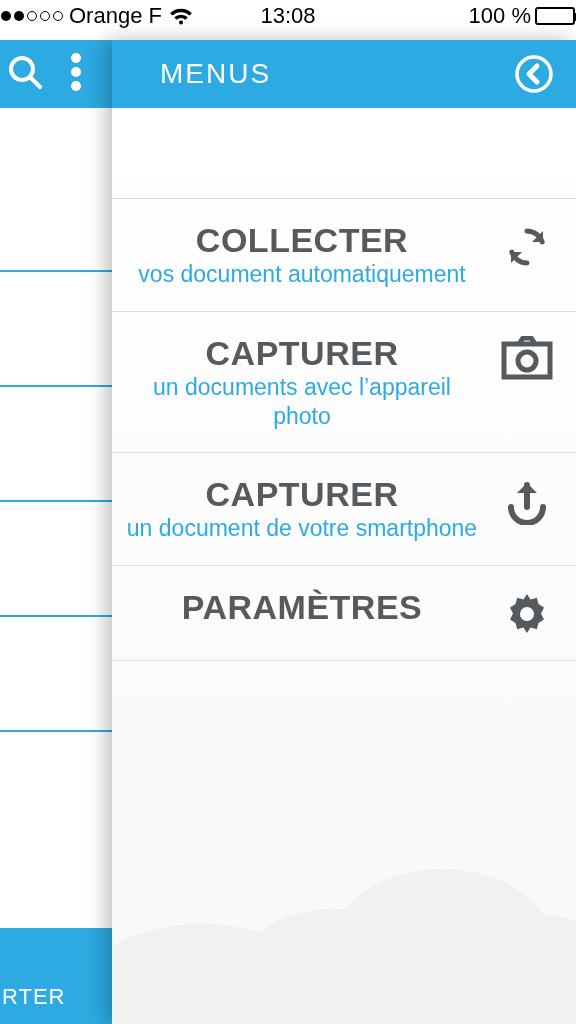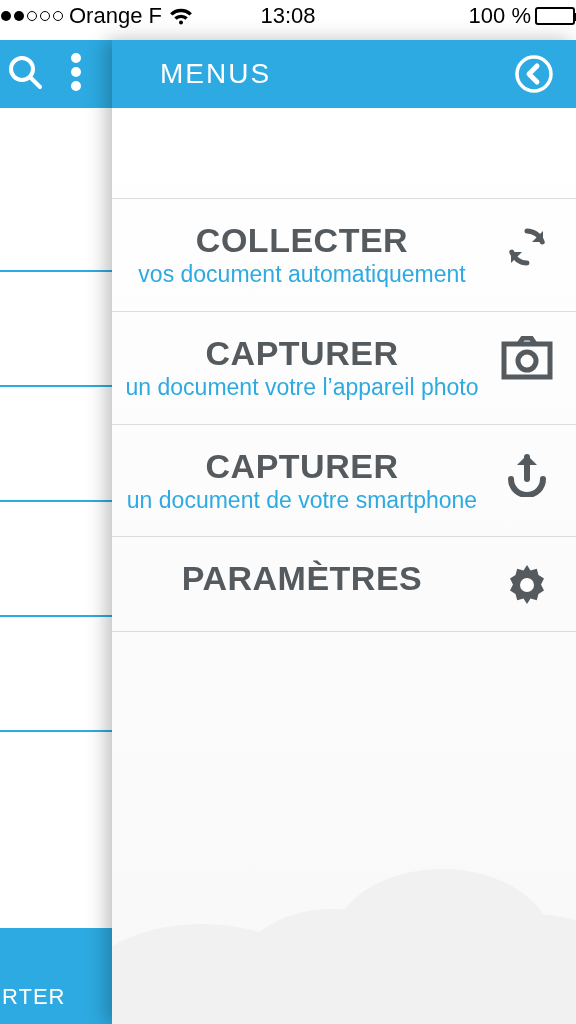--- a/index.html
+++ b/index.html
@@ -211,21 +211,21 @@
               <path d="M24 40A16 16 0 018.8 29" stroke="#555a5e" stroke-width="5" fill="none" stroke-linecap="round"></path>
               <path d="M40 8v11H29z" fill="#555a5e"></path>
               <path d="M8 40V29h11z" fill="#555a5e"></path>
             </svg>
         </div>
       </div>
 
       <div class="menu-item">
         <div class="menu-text">
           <div class="title">CAPTURER</div>
-          <div class="subtitle">un document votre l’appareil photo</div>
+          <div class="subtitle">un documents avec l’appareil photo</div>
         </div>
         <div class="menu-icon">
           <svg width="52" height="44" viewBox="0 0 52 44">
               <rect x="3" y="8" width="46" height="33" stroke="#555a5e" stroke-width="5" fill="none"></rect>
               <path d="M18 8l4-6h8l4 6" stroke="#555a5e" stroke-width="5" fill="none" stroke-linejoin="round"></path>
               <circle cx="26" cy="25" r="9" stroke="#555a5e" stroke-width="5" fill="none"></circle>
             </svg>
         </div>
       </div>
 

